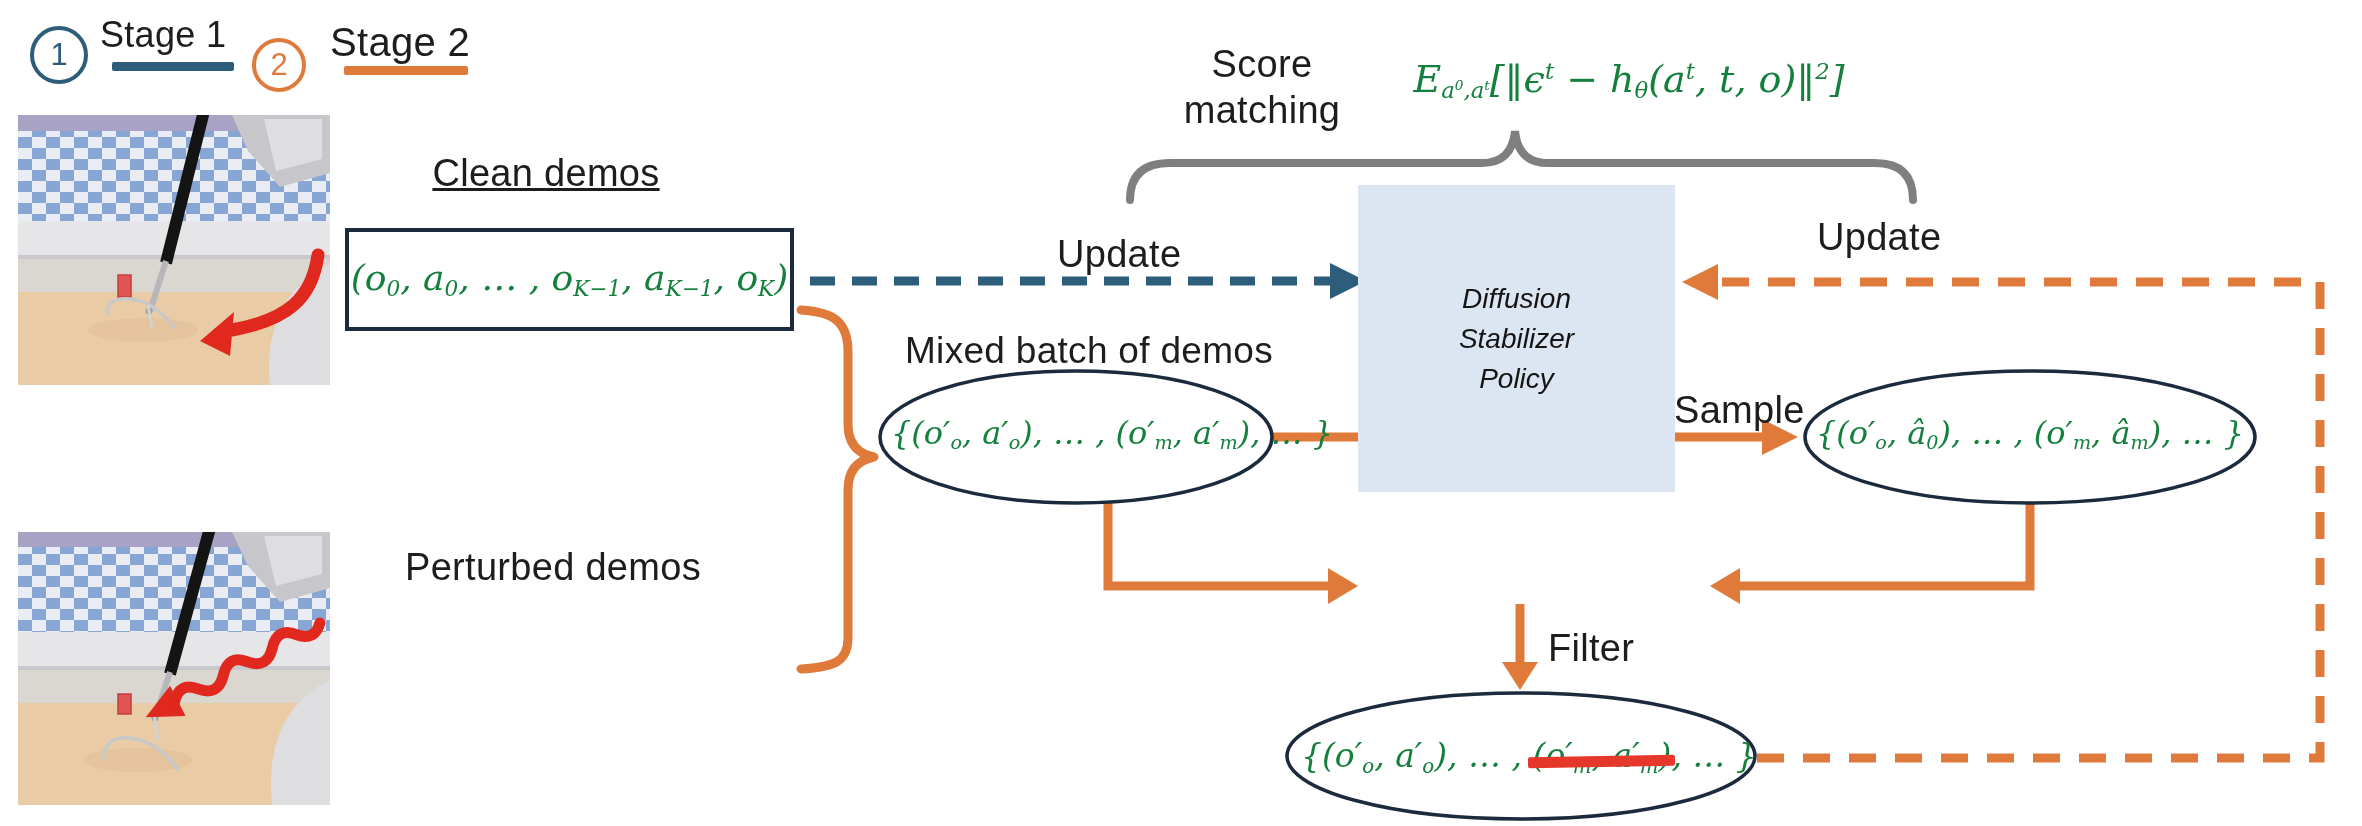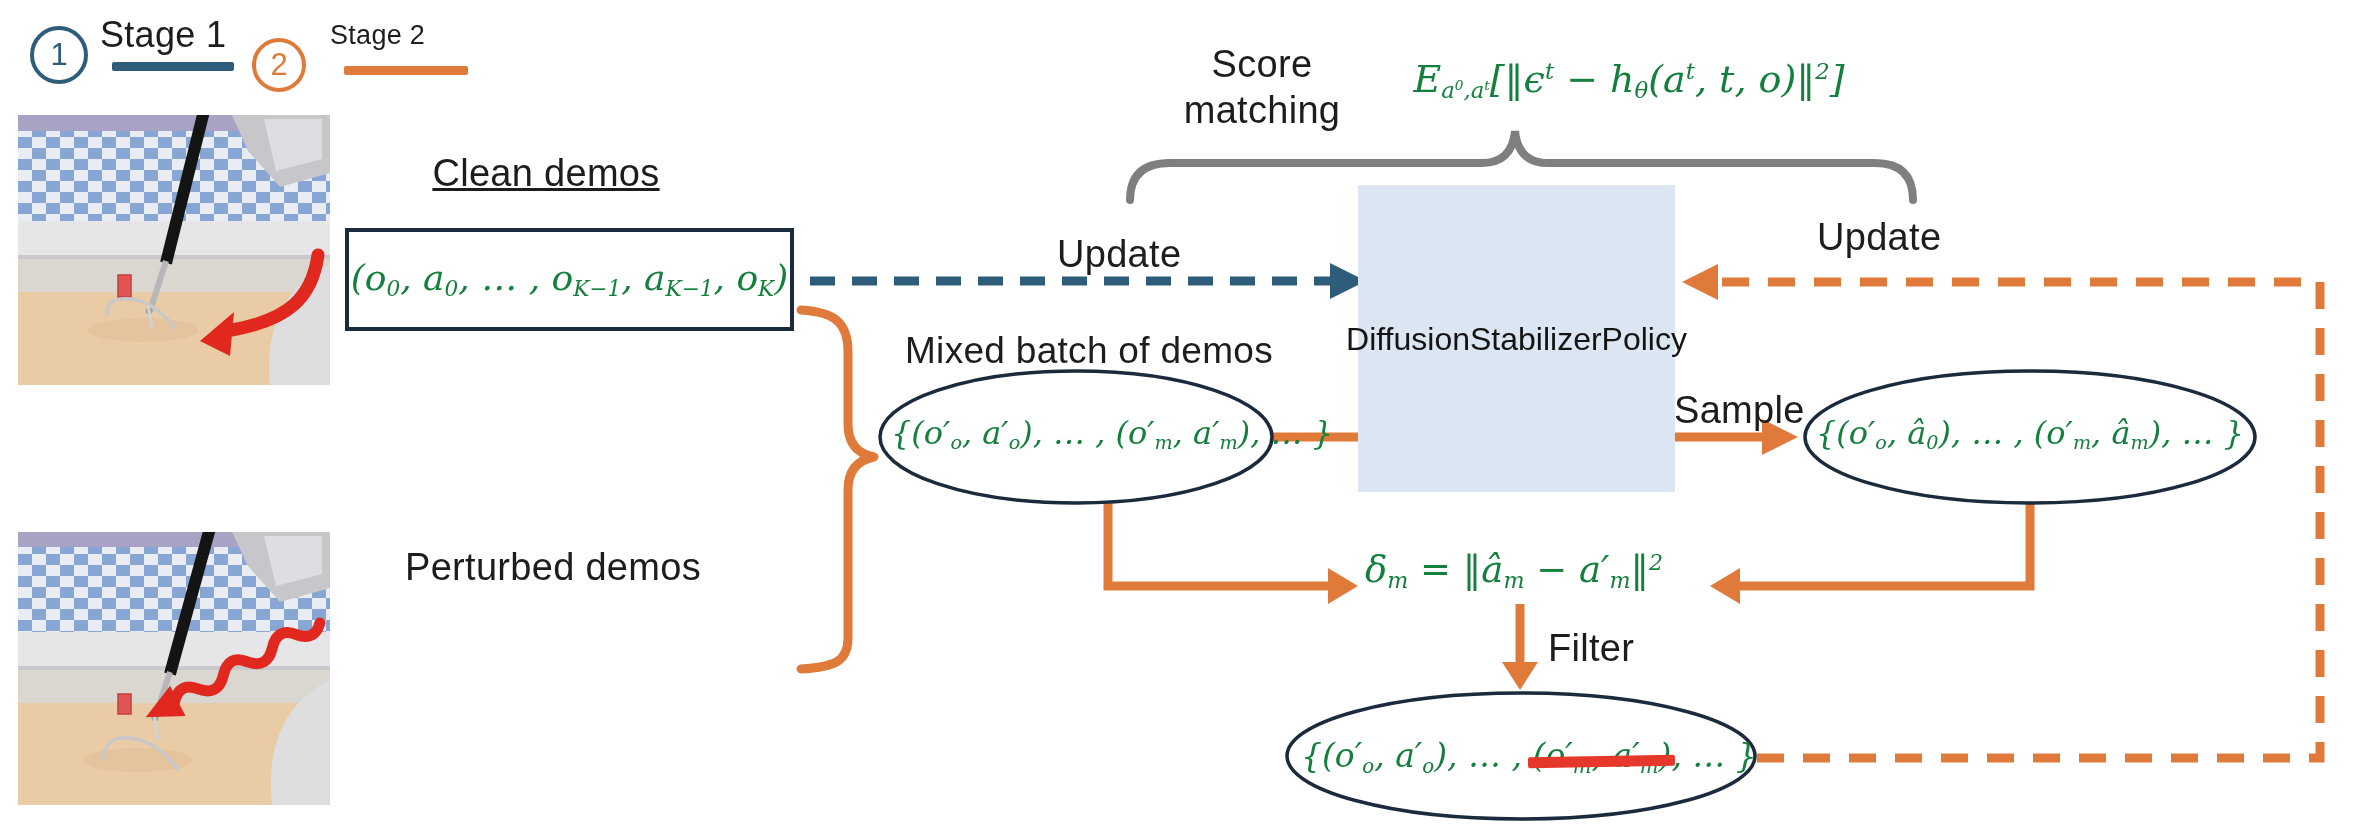--- a/index.html
+++ b/index.html
@@ -23,42 +23,42 @@
   .lg-line{height:9px;border-radius:2px;}
   .l1{left:112px;top:62px;width:122px;background:var(--stage1-blue);}
   .l2{left:344px;top:66px;width:124px;background:var(--stage2-orange);}
   
   .demo-box{box-sizing:border-box;border:4px solid var(--outline-navy);background:#fff;
             display:flex;align-items:center;justify-content:center;}
   .clean-box{left:345px;top:228px;width:449px;height:103px;}
   .pert-box{left:345px;top:627px;width:449px;height:101px;}
   
   .policy{left:1358px;top:185px;width:317px;height:307px;background:var(--policy-fill);
-          display:flex;align-items:center;justify-content:center;
-          font-size:32px;line-height:40px;text-align:center;color:#141414;}
+          display:flex;flex-direction:column;align-items:center;justify-content:center;
+          font-size:28px;line-height:40px;text-align:center;color:#141414;font-style:italic;}
   .overlay{left:0;top:0;}
   .struck{position:relative;display:inline-block;}
   .struck::after{content:"";position:absolute;left:-3%;right:-3%;top:46%;height:11px;
                  background:var(--alert-red);transform:rotate(-1deg);border-radius:2px;}
   .smatch{line-height:1.22;}
 </style>
 </head>
 <body>
 
 <div class="fig">
 
   <div class="abs lg-circle c1">
     <span>1</span>
   </div>
   <div class="abs label" style="left:100px;top:14px;font-size:36px;">Stage 1</div>
   <div class="abs lg-line l1"></div>
   <div class="abs lg-circle c2">
     <span>2</span>
   </div>
-  <div class="abs label" style="left:330px;top:20px;font-size:27px;">Stage 2</div>
+  <div class="abs label" style="left:330px;top:20px;font-size:40px;">Stage 2</div>
   <div class="abs lg-line l2"></div>
 
   <svg class="abs" style="left:18px;top:115px;" width="312" height="270" viewBox="0 0 312 270">
     <rect x="0" y="0" width="312" height="16" fill="#a8a3c4"></rect>
     <defs>
       <pattern id="chk1" width="28" height="22" patternUnits="userSpaceOnUse">
         <rect width="28" height="22" fill="#e9ecf2"></rect>
         <rect width="14" height="11" fill="#88a6d4"></rect>
         <rect x="14" y="11" width="14" height="11" fill="#88a6d4"></rect>
       </pattern>
@@ -155,20 +155,19 @@
 
   <div class="abs policy">
     <span>Diffusion</span>
     <span>Stabilizer</span>
     <span>Policy</span>
   </div>
 
   <div class="abs label" style="left:1674px;top:374px;margin-top:15px;">Sample</div>
   <div class="abs label" style="left:1817px;top:216px;">Update</div>
   <div class="abs math center" style="left:1800px;top:417px;width:460px;font-size:32px;">{(o′<sub>o</sub>, â<sub>0</sub>), … , (o′<sub>m</sub>, â<sub>m</sub>), … }</div>
-  <div class="abs math" style="left:1365px;top:551px;font-size:37px;">δ<sub>m</sub> = ‖â<sub>m</sub> − a′<sub>m</sub>‖<sup>2</sup></div>
   <div class="abs label" style="left:1548px;top:627px;">Filter</div>
   <div class="abs math center" style="left:1301px;top:739px;width:440px;font-size:33px;">
     <span>{(o′<sub>o</sub>, a′<sub>o</sub>), … ,</span>
     <span class="struck">(o′<sub>m</sub>, a′<sub>m</sub>)</span><span>, … }</span>
   </div>
 
 </div>
 
 </body></html>

